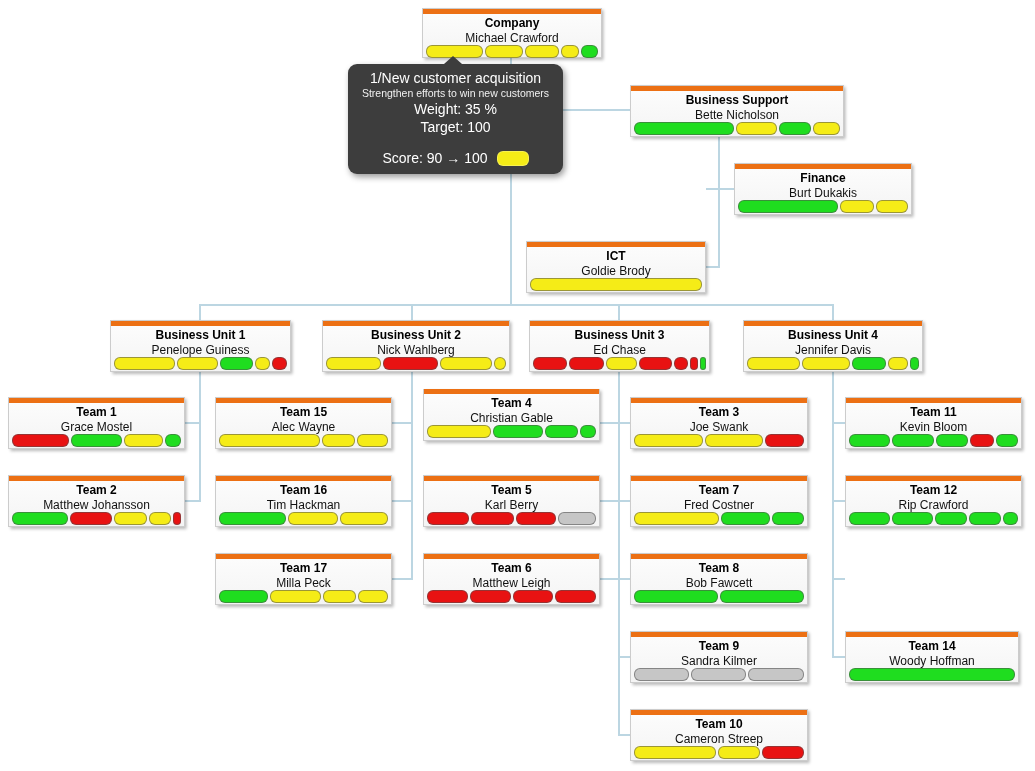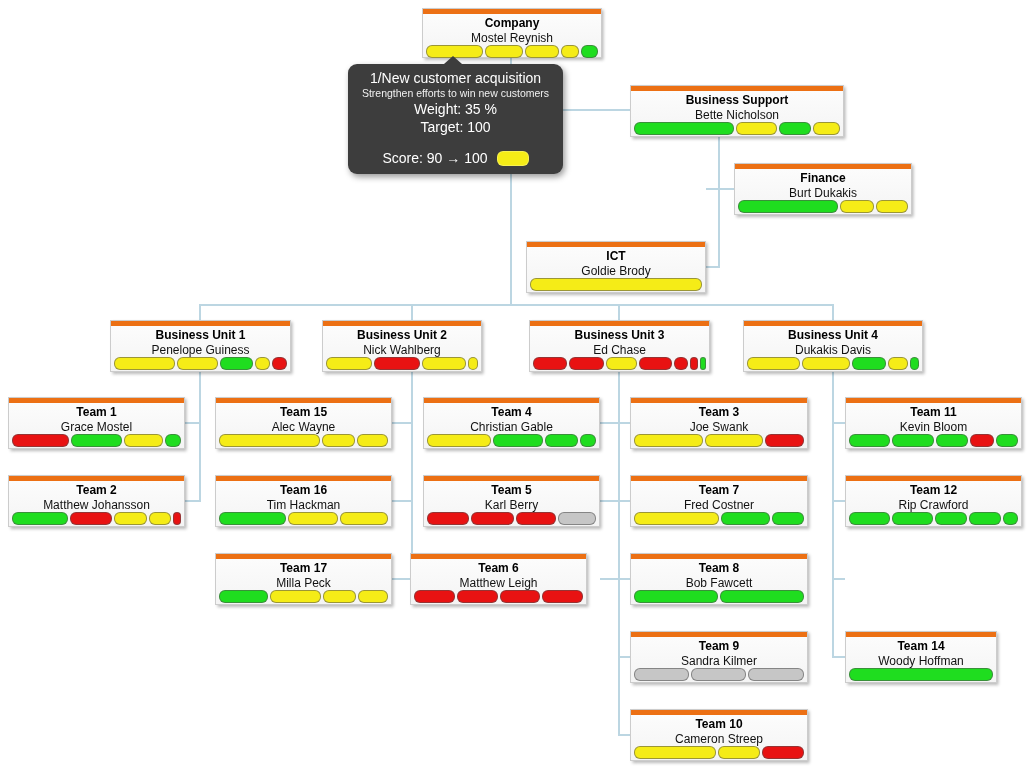--- a/index.html
+++ b/index.html
@@ -77,21 +77,21 @@
     <div class="connector" style="left: 620px; top: 656px; width: 10px; height: 2px; background: rgb(188, 214, 226);"></div>
     <div class="connector" style="left: 620px; top: 734px; width: 10px; height: 2px; background: rgb(188, 214, 226);"></div>
     <div class="connector" style="left: 832px; top: 372px; width: 2px; height: 286px; background: rgb(188, 214, 226);"></div>
     <div class="connector" style="left: 834px; top: 422px; width: 11px; height: 2px; background: rgb(188, 214, 226);"></div>
     <div class="connector" style="left: 834px; top: 500px; width: 11px; height: 2px; background: rgb(188, 214, 226);"></div>
     <div class="connector" style="left: 834px; top: 578px; width: 11px; height: 2px; background: rgb(188, 214, 226);"></div>
     <div class="connector" style="left: 834px; top: 656px; width: 11px; height: 2px; background: rgb(188, 214, 226);"></div>
     <div class="node" style="left: 422px; top: 8px; width: 180px; height: 50px;">
       <div class="topbar" style="background: rgb(236, 112, 20);"></div>
       <div class="node-title">Company</div>
-      <div class="node-person">Mostel Reynish</div>
+      <div class="node-person">Michael Crawford</div>
       <div class="bars">
         <div class="bar" style="flex-grow: 36; background: rgb(245, 236, 23);"></div>
         <div class="bar" style="flex-grow: 23; background: rgb(245, 236, 23);"></div>
         <div class="bar" style="flex-grow: 21; background: rgb(245, 236, 23);"></div>
         <div class="bar" style="flex-grow: 10; background: rgb(245, 236, 23);"></div>
         <div class="bar" style="flex-grow: 10; background: rgb(31, 221, 31);"></div>
       </div>
     </div>
     <div class="node" style="left: 630px; top: 85px; width: 214px; height: 52px;">
       <div class="topbar" style="background: rgb(236, 112, 20);"></div>
@@ -127,21 +127,21 @@
       <div class="node-title">Business Unit 1</div>
       <div class="node-person">Penelope Guiness</div>
       <div class="bars">
         <div class="bar" style="flex-grow: 36; background: rgb(245, 236, 23);"></div>
         <div class="bar" style="flex-grow: 24; background: rgb(245, 236, 23);"></div>
         <div class="bar" style="flex-grow: 19; background: rgb(31, 221, 31);"></div>
         <div class="bar" style="flex-grow: 8; background: rgb(245, 236, 23);"></div>
         <div class="bar" style="flex-grow: 8; background: rgb(232, 18, 18);"></div>
       </div>
     </div>
-    <div class="node" style="left: 322px; top: 320px; width: 160px; height: 52px;">
+    <div class="node" style="left: 322px; top: 320px; width: 188px; height: 52px;">
       <div class="topbar" style="background: rgb(236, 112, 20);"></div>
       <div class="node-title">Business Unit 2</div>
       <div class="node-person">Nick Wahlberg</div>
       <div class="bars">
         <div class="bar" style="flex-grow: 32; background: rgb(245, 236, 23);"></div>
         <div class="bar" style="flex-grow: 32; background: rgb(232, 18, 18);"></div>
         <div class="bar" style="flex-grow: 30; background: rgb(245, 236, 23);"></div>
         <div class="bar" style="flex-grow: 6; background: rgb(245, 236, 23);"></div>
       </div>
     </div>
@@ -155,21 +155,21 @@
         <div class="bar" style="flex-grow: 20; background: rgb(245, 236, 23);"></div>
         <div class="bar" style="flex-grow: 21; background: rgb(232, 18, 18);"></div>
         <div class="bar" style="flex-grow: 8; background: rgb(232, 18, 18);"></div>
         <div class="bar" style="flex-grow: 4; background: rgb(232, 18, 18);"></div>
         <div class="bar" style="flex-grow: 3; background: rgb(31, 221, 31);"></div>
       </div>
     </div>
     <div class="node" style="left: 743px; top: 320px; width: 180px; height: 52px;">
       <div class="topbar" style="background: rgb(236, 112, 20);"></div>
       <div class="node-title">Business Unit 4</div>
-      <div class="node-person">Dukakis Davis</div>
+      <div class="node-person">Jennifer Davis</div>
       <div class="bars">
         <div class="bar" style="flex-grow: 31; background: rgb(245, 236, 23);"></div>
         <div class="bar" style="flex-grow: 28; background: rgb(245, 236, 23);"></div>
         <div class="bar" style="flex-grow: 20; background: rgb(31, 221, 31);"></div>
         <div class="bar" style="flex-grow: 11; background: rgb(245, 236, 23);"></div>
         <div class="bar" style="flex-grow: 4; background: rgb(31, 221, 31);"></div>
       </div>
     </div>
     <div class="node" style="left: 8px; top: 397px; width: 177px; height: 52px;">
       <div class="topbar" style="background: rgb(236, 112, 20);"></div>
@@ -218,21 +218,21 @@
       <div class="topbar" style="background: rgb(236, 112, 20);"></div>
       <div class="node-title">Team 17</div>
       <div class="node-person">Milla Peck</div>
       <div class="bars">
         <div class="bar" style="flex-grow: 30; background: rgb(31, 221, 31);"></div>
         <div class="bar" style="flex-grow: 32; background: rgb(245, 236, 23);"></div>
         <div class="bar" style="flex-grow: 20; background: rgb(245, 236, 23);"></div>
         <div class="bar" style="flex-grow: 18; background: rgb(245, 236, 23);"></div>
       </div>
     </div>
-    <div class="node" style="left: 423px; top: 397px; width: 177px; height: 52px;">
+    <div class="node" style="left: 423px; top: 389px; width: 177px; height: 52px; justify-content: center;">
       <div class="topbar" style="background: rgb(236, 112, 20);"></div>
       <div class="node-title">Team 4</div>
       <div class="node-person">Christian Gable</div>
       <div class="bars">
         <div class="bar" style="flex-grow: 40; background: rgb(245, 236, 23);"></div>
         <div class="bar" style="flex-grow: 31; background: rgb(31, 221, 31);"></div>
         <div class="bar" style="flex-grow: 20; background: rgb(31, 221, 31);"></div>
         <div class="bar" style="flex-grow: 9; background: rgb(31, 221, 31);"></div>
       </div>
     </div>
@@ -240,21 +240,21 @@
       <div class="topbar" style="background: rgb(236, 112, 20);"></div>
       <div class="node-title">Team 5</div>
       <div class="node-person">Karl Berry</div>
       <div class="bars">
         <div class="bar" style="flex-grow: 26; background: rgb(232, 18, 18);"></div>
         <div class="bar" style="flex-grow: 26; background: rgb(232, 18, 18);"></div>
         <div class="bar" style="flex-grow: 25; background: rgb(232, 18, 18);"></div>
         <div class="bar" style="flex-grow: 23; background: rgb(198, 198, 198);"></div>
       </div>
     </div>
-    <div class="node" style="left: 410px; top: 553px; width: 177px; height: 52px;">
+    <div class="node" style="left: 423px; top: 553px; width: 177px; height: 52px;">
       <div class="topbar" style="background: rgb(236, 112, 20);"></div>
       <div class="node-title">Team 6</div>
       <div class="node-person">Matthew Leigh</div>
       <div class="bars">
         <div class="bar" style="flex-grow: 25; background: rgb(232, 18, 18);"></div>
         <div class="bar" style="flex-grow: 25; background: rgb(232, 18, 18);"></div>
         <div class="bar" style="flex-grow: 25; background: rgb(232, 18, 18);"></div>
         <div class="bar" style="flex-grow: 25; background: rgb(232, 18, 18);"></div>
       </div>
     </div>
@@ -324,21 +324,21 @@
       <div class="node-title">Team 12</div>
       <div class="node-person">Rip Crawford</div>
       <div class="bars">
         <div class="bar" style="flex-grow: 26; background: rgb(31, 221, 31);"></div>
         <div class="bar" style="flex-grow: 26; background: rgb(31, 221, 31);"></div>
         <div class="bar" style="flex-grow: 20; background: rgb(31, 221, 31);"></div>
         <div class="bar" style="flex-grow: 20; background: rgb(31, 221, 31);"></div>
         <div class="bar" style="flex-grow: 9; background: rgb(31, 221, 31);"></div>
       </div>
     </div>
-    <div class="node" style="left: 845px; top: 631px; width: 152px; height: 52px;">
+    <div class="node" style="left: 845px; top: 631px; width: 174px; height: 52px;">
       <div class="topbar" style="background: rgb(236, 112, 20);"></div>
       <div class="node-title">Team 14</div>
       <div class="node-person">Woody Hoffman</div>
       <div class="bars">
         <div class="bar" style="flex-grow: 100; background: rgb(31, 221, 31);"></div>
       </div>
     </div>
   </div>
 
 </body></html>

